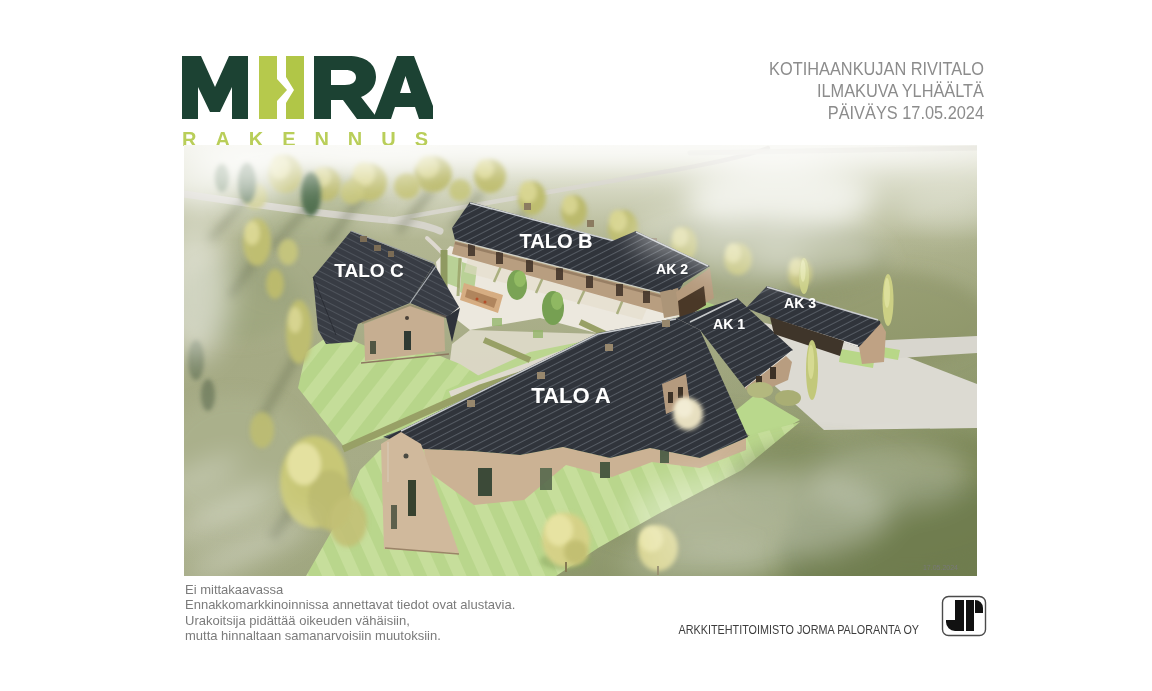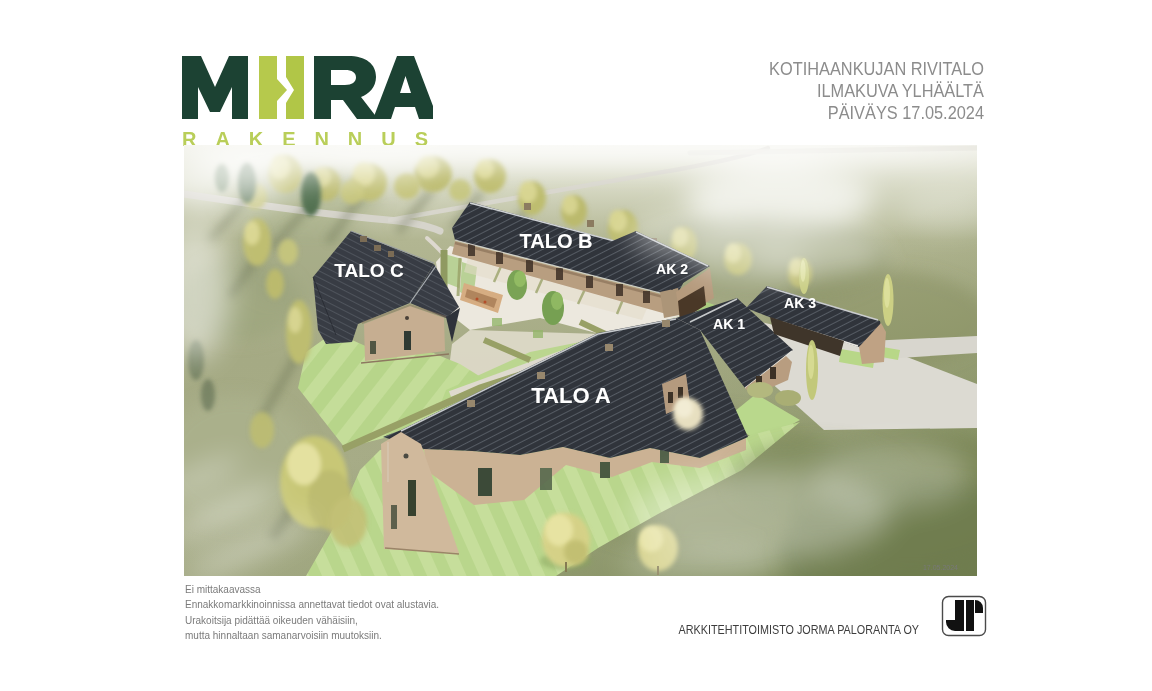--- a/index.html
+++ b/index.html
@@ -393,21 +393,21 @@
   <text x="672" y="274" font-size="14">AK 2</text>
 
   <text x="800" y="308" font-size="14">AK 3</text>
 
   <text x="729" y="329" font-size="14">AK 1</text>
 </g>
 
 <text x="958" y="570" font-size="7" fill="#787878" text-anchor="end" font-family="Liberation Sans,sans-serif">17.05.2024</text>
 </svg>
 
-<div class="abs" style="left:185px;top:582px;color:#7b7b7b;font-size:10px;line-height:15.4px;">
+<div class="abs" style="left:185px;top:582px;color:#7b7b7b;font-size:13px;line-height:15.4px;">
 Ei mittakaavassa<br>
 Ennakkomarkkinoinnissa annettavat tiedot ovat alustavia.<br>
 Urakoitsija pidättää oikeuden vähäisiin,<br>
 mutta hinnaltaan samanarvoisiin muutoksiin.
 </div>
 
 <div class="abs" style="left:519px;top:622px;width:400px;text-align:right;color:#3d3d3d;font-size:13.5px;transform:scaleX(0.8);transform-origin:100% 0;">ARKKITEHTITOIMISTO JORMA PALORANTA OY</div>
 
 <svg class="abs" style="left:941px;top:595px;" width="46" height="42" viewBox="0 0 46 42">
   <rect x="1.5" y="1.5" width="43" height="39" rx="6" fill="#ffffff" stroke="#4a4a4a" stroke-width="1.4"></rect>

